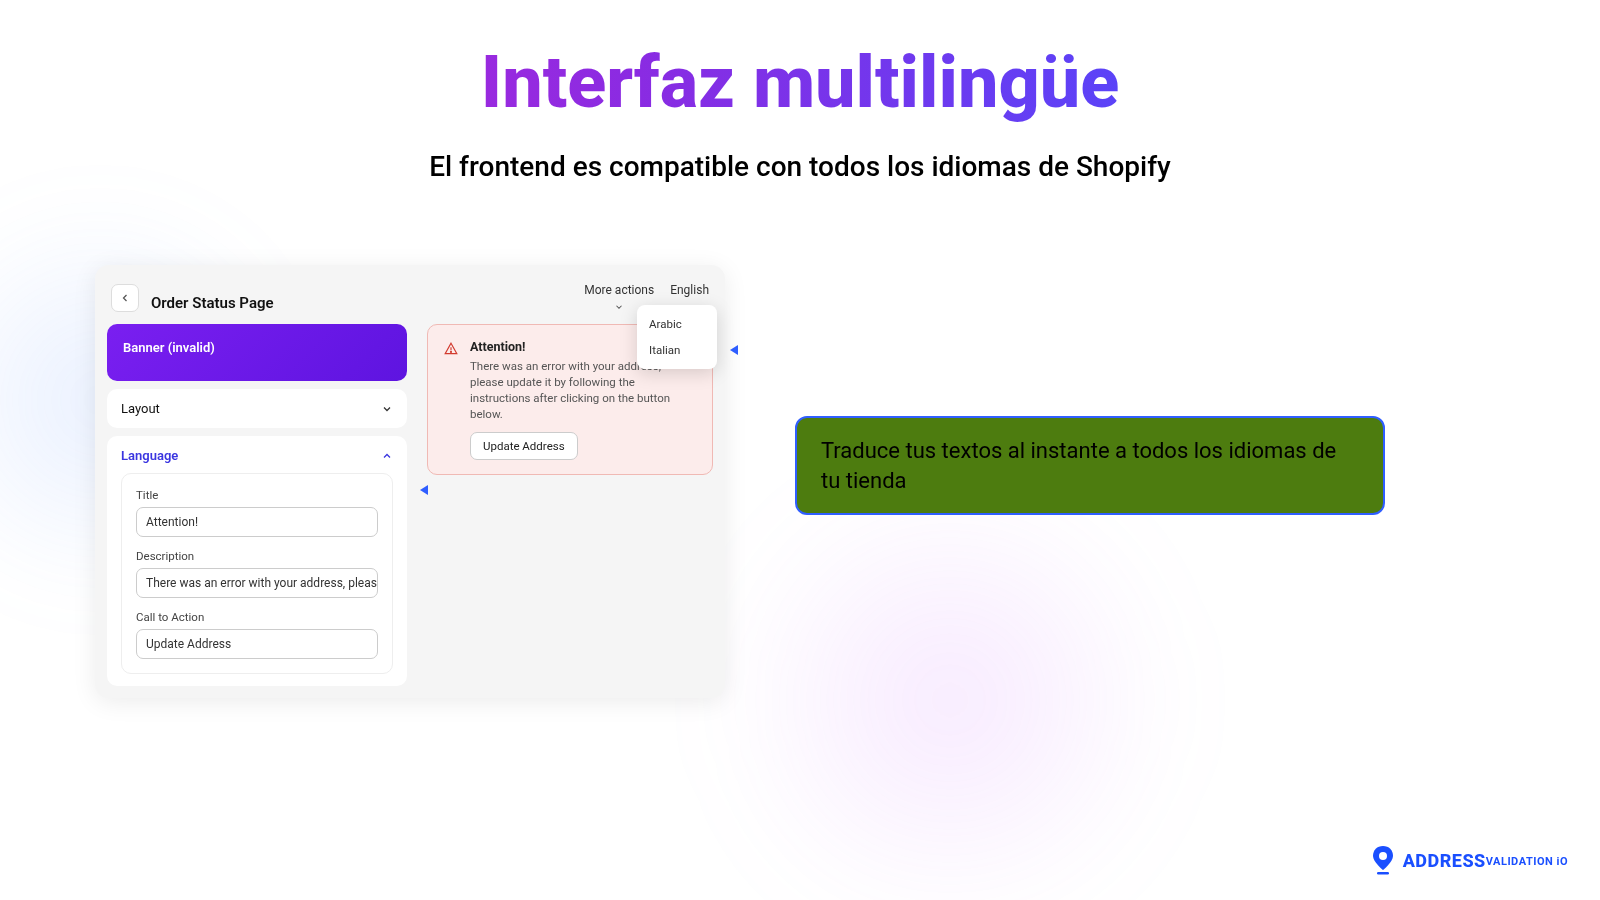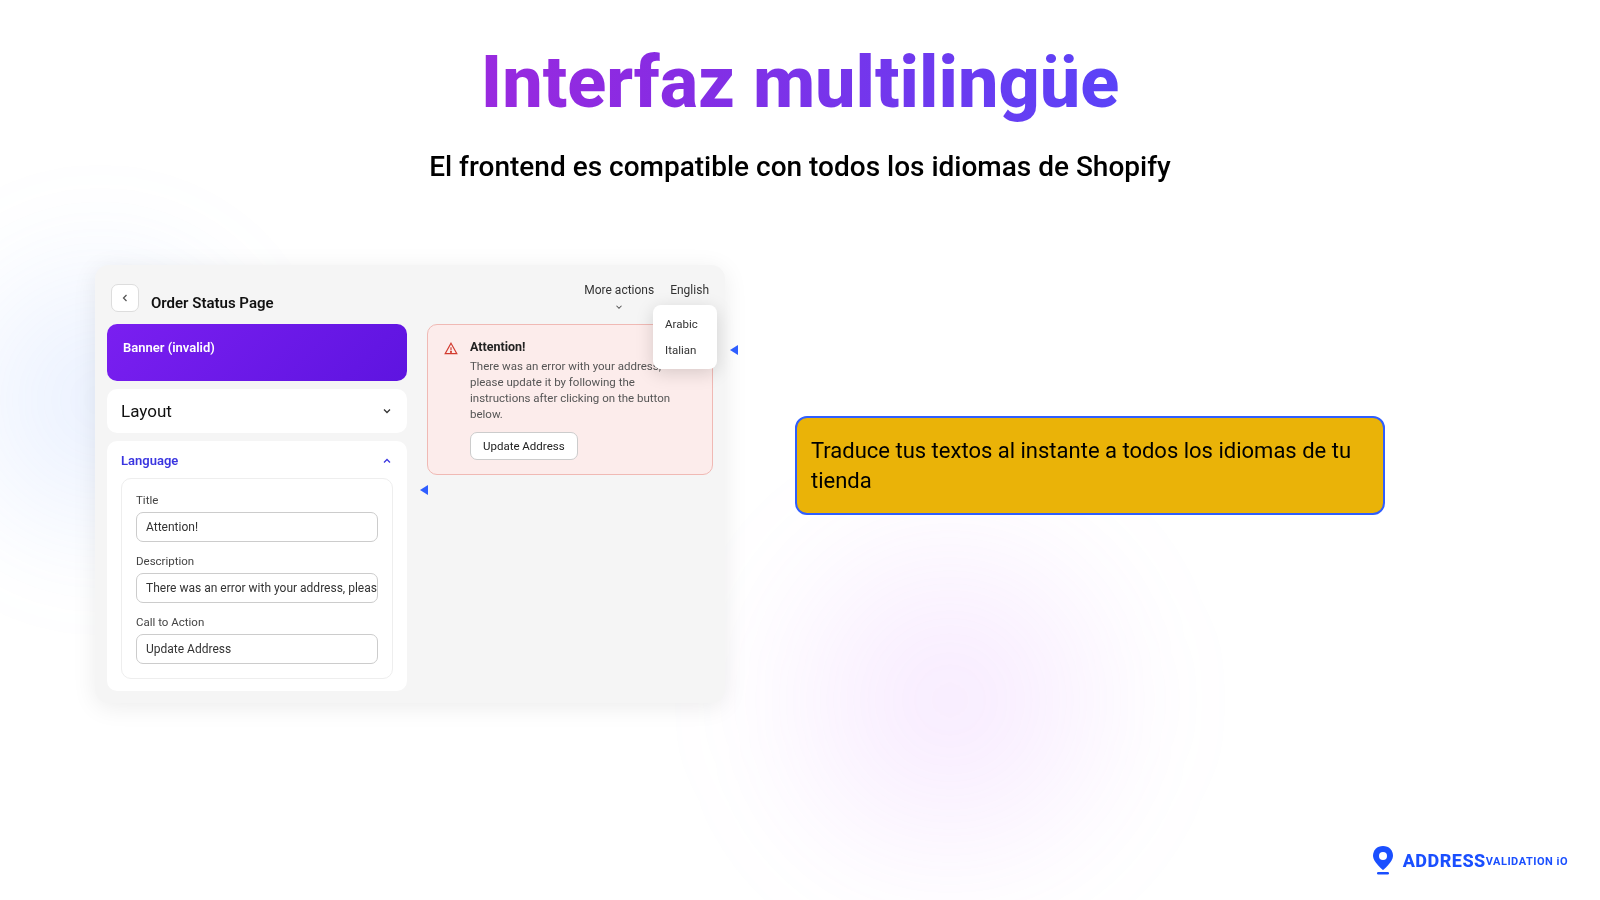--- a/index.html
+++ b/index.html
@@ -76,21 +76,21 @@
     border-radius: 10px;
     padding: 16px;
     color: #fff;
   }
   .banner-card .bt { font-size: 13px; font-weight: 600; margin-bottom: 10px; }
   .banner-card .bd { font-size: 11.5px; line-height: 1.45; color: rgba(255,255,255,0.92); }
   .acc {
     background: #fff; border-radius: 10px;
     padding: 12px 14px;
     display: flex; justify-content: space-between; align-items: center;
-    font-size: 17px; color: #111;
+    font-size: 13px; color: #111;
   }
   .acc-open { background: #fff; border-radius: 10px; padding: 12px 14px; }
   .acc-open-head { display:flex; justify-content:space-between; align-items:center; font-size:13px; font-weight:600; color:#3a35e0; }
   .acc-body {
     background:#fff; border:1px solid #eee; border-radius:10px;
     margin-top:10px; padding:14px;
   }
   .fld-label { font-size:11.5px; color:#444; margin-bottom:5px; }
   .fld-input {
     width:100%; border:1px solid #ccc; border-radius:7px;
@@ -103,29 +103,29 @@
     display:flex; gap:12px;
   }
   .alert-icon { color:#d23b2f; flex-shrink:0; margin-top:2px; }
   .alert-title { font-size:12.5px; font-weight:700; color:#222; margin-bottom:4px; }
   .alert-desc { font-size:11.5px; color:#555; line-height:1.4; margin-bottom:10px; }
   .alert-btn {
     background:#fff; border:1px solid #ccc; border-radius:7px;
     padding:6px 12px; font-size:11.5px; color:#222; display:inline-block;
   }
   .dropdown-pop {
-    position:absolute; right:8px; top:40px; width:64px;
+    position:absolute; right:8px; top:40px; width:80px;
     background:#fff; border-radius:8px; box-shadow:0 4px 18px rgba(0,0,0,0.15);
     padding:6px 0; z-index:5;
   }
   .dropdown-pop div { padding:6px 12px; font-size:11.5px; color:#333; }
   .callout {
     position:absolute; left:795px; top:416px; width:590px;
-    background:#eab308; border:2px solid #2f5eff; border-radius:12px;
-    padding:18px 14px; font-size:22px; line-height:1.35; color:#000;
+    background:#4d7c0f; border:2px solid #2f5eff; border-radius:12px;
+    padding:18px 24px; font-size:22px; line-height:1.35; color:#000;
     z-index:3;
   }
   .logo {
     position:absolute; right:32px; bottom:24px;
     display:flex; align-items:center; gap:8px;
   }
   .logo-text { display:flex; flex-direction:row; line-height:1;align-items:center; }
   .logo-top { font-size:18px; font-weight:800; color:#1a4fff; letter-spacing:0.5px; }
   .logo-bot { font-size:11px; font-weight:700; color:#1a4fff; letter-spacing:0.5px; }
   svg.arrow { position:absolute; z-index:2; overflow:visible; }

